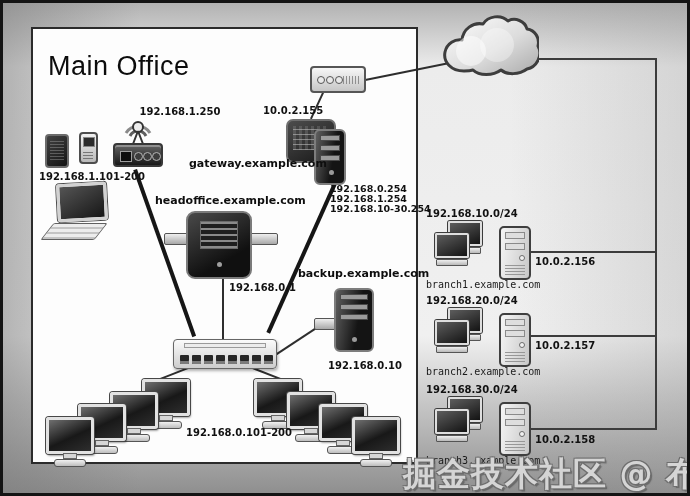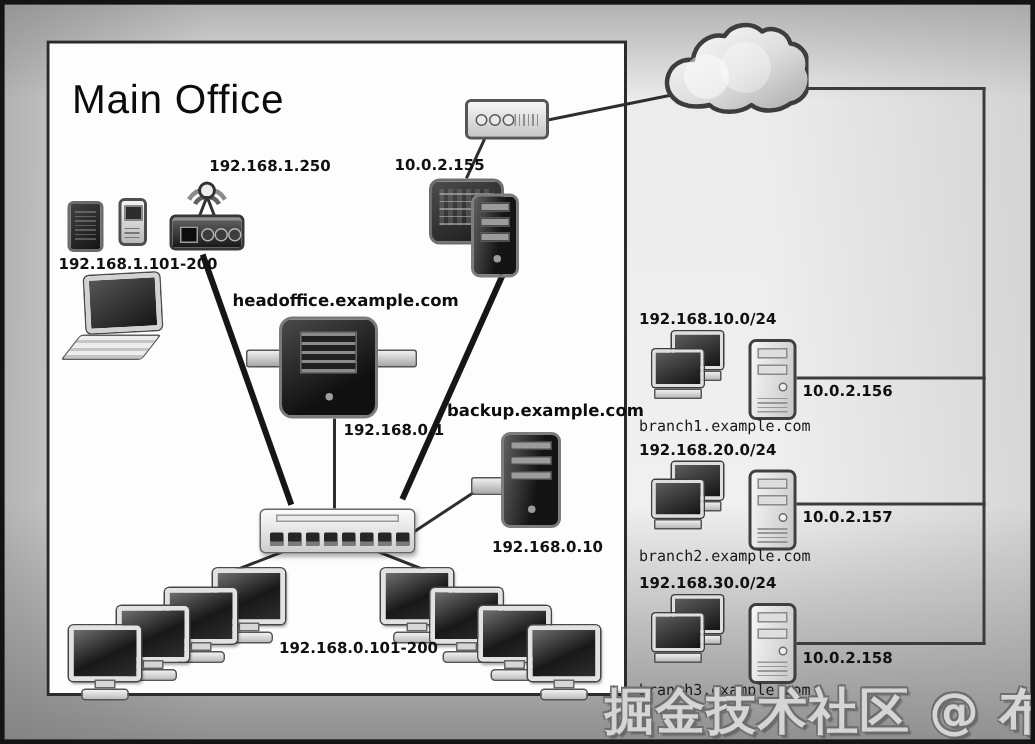--- a/index.html
+++ b/index.html
@@ -152,20 +152,26 @@
     <div class="lt-base"></div>
   </div>
 
   <div class="fwall" style="left:283px;top:116px;"></div>
   <div class="dtower" style="left:311px;top:126px;width:32px;height:56px;">
     <div class="dt-slot"></div>
     <div class="dt-slot"></div>
     <div class="dt-slot"></div>
     <div class="dt-led"></div>
   </div>
+  <div class="host" style="left:186px;top:154px;">gateway.example.com</div>
+  <div class="iplist" style="left:327px;top:181px;">
+    <div>192.168.0.254</div>
+    <div>192.168.1.254</div>
+    <div>192.168.10-30.254</div>
+  </div>
 
   <div class="host" style="left:152px;top:191px;">headoffice.example.com</div>
   <div class="sbar" style="left:161px;top:230px;width:24px;"></div>
   <div class="sbar" style="left:247px;top:230px;width:26px;"></div>
   <div class="hserver" style="left:183px;top:208px;"></div>
   <div class="lbl" style="left:226px;top:279px;">192.168.0.1</div>
 
   <div class="host" style="left:295px;top:264px;">backup.example.com</div>
   <div class="sbar" style="left:311px;top:315px;width:22px;"></div>
   <div class="dtower" style="left:331px;top:285px;width:40px;height:64px;">

